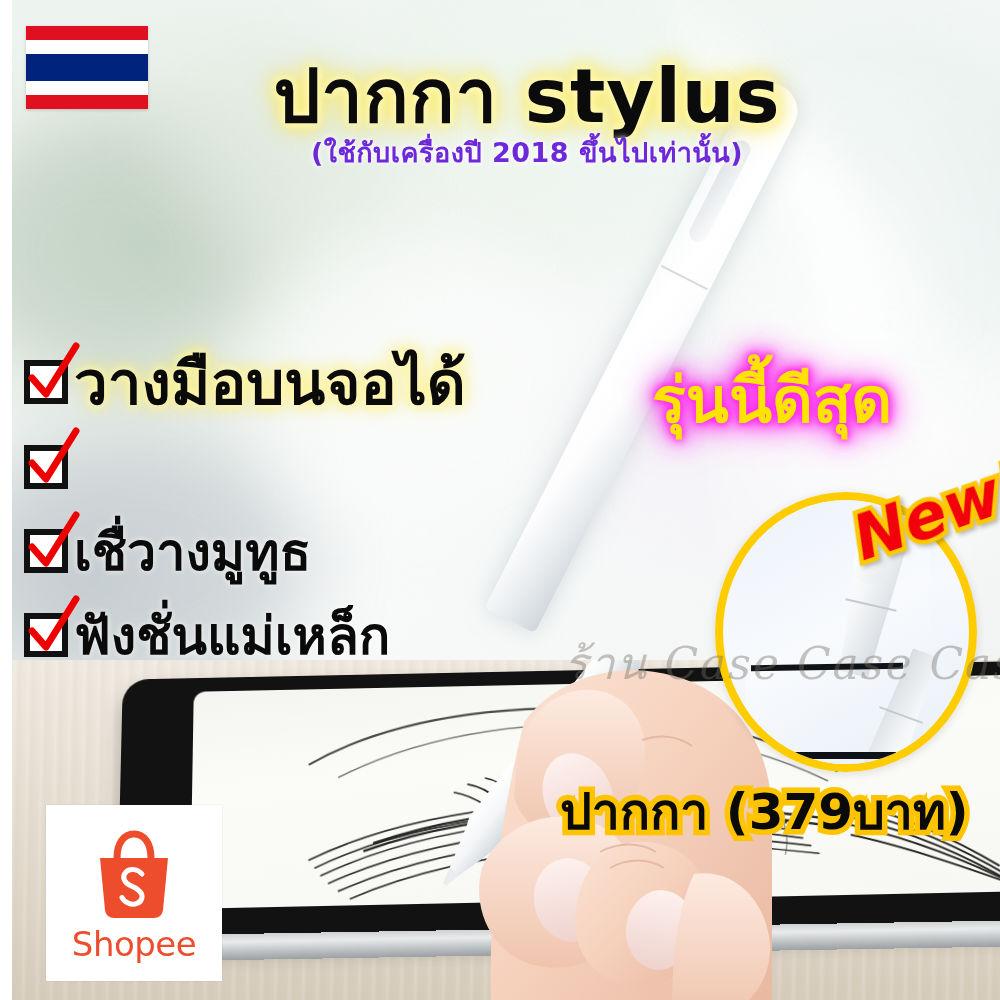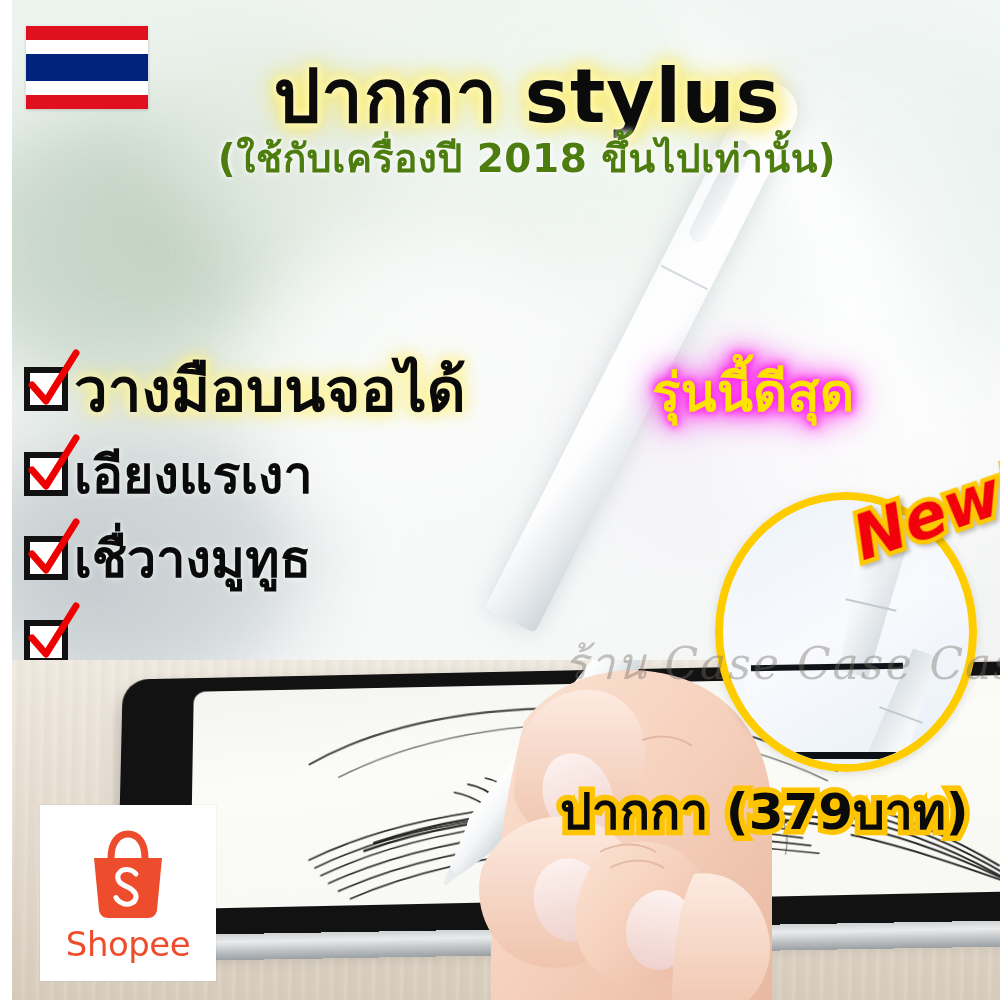--- a/index.html
+++ b/index.html
@@ -122,33 +122,33 @@
     font-weight: 700;
     color: #0b0b0b;
     line-height: 1.04;
     letter-spacing: 1px;
     text-shadow:
        0 0 10px #fffbbd, 0 0 10px #fffbbd, 0 0 16px #ffeb6a,
        0 0 22px #ffe84f, 0 0 30px rgba(255,230,60,0.75);
   }
   .title-sub {
     font-family: "DejaVu Sans", sans-serif;
-    font-size: 39px;
+    font-size: 27px;
     font-weight: 700;
-    color: #4d7c0f;
+    color: #6d28d9;
     line-height: 1.15;
     margin-top: 2px;
     letter-spacing: 0.5px;
     text-shadow: 0 0 5px rgba(255,255,255,0.95), 0 0 9px rgba(255,255,255,0.7);
   }
 
   
   .features {
     position: absolute;
-    left: 12px; top: 346px;
+    left: 12px; top: 339px;
     width: 600px;
     text-align: right;
   }
   .feature-row {
     display: flex;
     align-items: center;
     height: 84px;
   }
   .feature-row.f0 { height: 86px; }
   .checkbox {
@@ -181,21 +181,21 @@
   .feature-row.f3 .feature-text {
     font-size: 52px;
     text-shadow: 0 0 6px rgba(255,255,255,0.85);
   }
 
   
   .badge-best {
     position: absolute;
     left: 640px; top: 350px;
     font-family: "DejaVu Sans", sans-serif;
-    font-size: 53px;
+    font-size: 63px;
     font-weight: 700;
     color: #ffe300;
     white-space: nowrap;
     text-shadow:
       0 0 6px #ff22ee, 0 0 12px #ff22ee, 0 0 20px #ff22ee,
       0 0 30px rgba(255,34,238,0.85), 0 0 42px rgba(255,34,238,0.6);
   }
 
   
   .inset {
@@ -372,21 +372,21 @@
     color: #f3000a;
     white-space: nowrap;
     -webkit-text-stroke: 13px #ffffff;
     paint-order: stroke fill;
     z-index: 8;
   }
 
   
   .shopee {
     position: absolute;
-    left: 28px; top: 805px;
+    left: 34px; top: 805px;
     width: 176px; height: 176px;
     background: #ffffff;
     display: flex;
     flex-direction: column;
     align-items: center;
     justify-content: center;
     z-index: 9;
     box-shadow: 0 0 0 1px rgba(0,0,0,0.03);
   }
   .shopee-bag { margin-top: 6px; }
@@ -443,38 +443,38 @@
       </div>
       <div class="feature-text">วางมือบนจอได้</div>
     </div>
 
     <div class="feature-row f1">
       <div class="checkbox">
         <svg class="tick" viewBox="0 0 54 60">
           <path d="M6 34 L20 50 L50 2" fill="none" stroke="#ee0000" stroke-width="7" stroke-linecap="round" stroke-linejoin="round"></path>
         </svg>
       </div>
-      <div class="feature-text">เอียงแรเงา</div>
     </div>
 
     <div class="feature-row f2">
       <div class="checkbox">
         <svg class="tick" viewBox="0 0 54 60">
           <path d="M6 34 L20 50 L50 2" fill="none" stroke="#ee0000" stroke-width="7" stroke-linecap="round" stroke-linejoin="round"></path>
         </svg>
       </div>
       <div class="feature-text">เชื่วางมูทูธ</div>
     </div>
 
     <div class="feature-row f3">
       <div class="checkbox">
         <svg class="tick" viewBox="0 0 54 60">
           <path d="M6 34 L20 50 L50 2" fill="none" stroke="#ee0000" stroke-width="7" stroke-linecap="round" stroke-linejoin="round"></path>
         </svg>
       </div>
+      <div class="feature-text">ฟังชั่นแม่เหล็ก</div>
     </div>
 
   </div>
 
   <div class="badge-best">รุ่นนี้ดีสุด</div>
 
   <div class="scene">
     <div class="desk"></div>
     <div class="desk-grain"></div>
 

